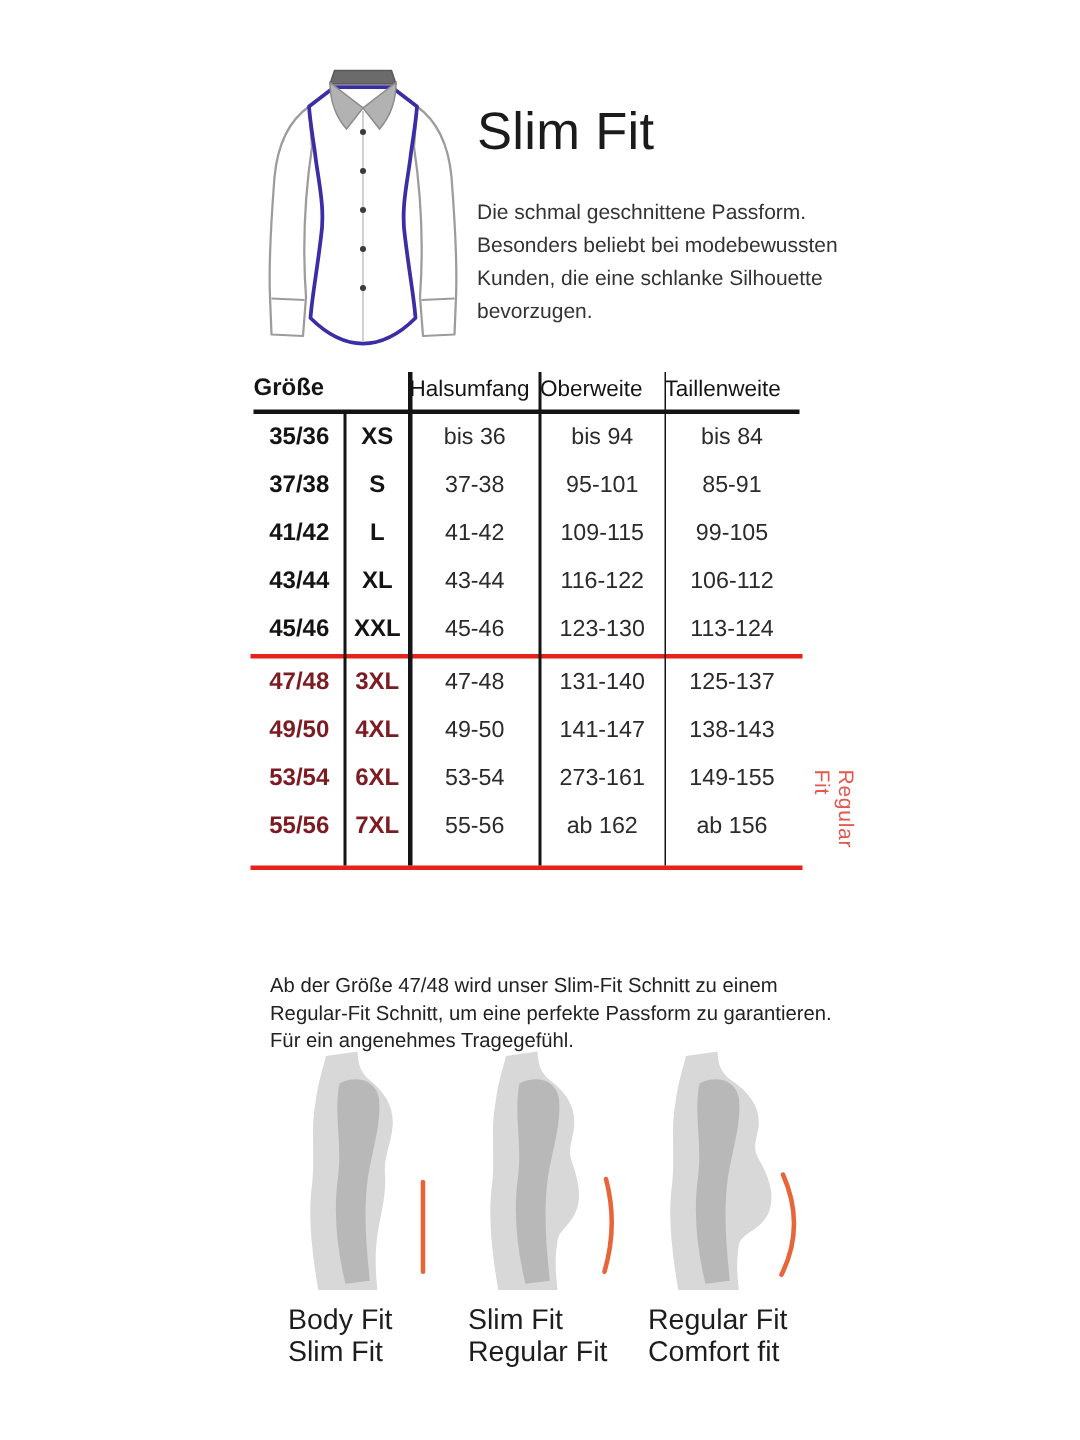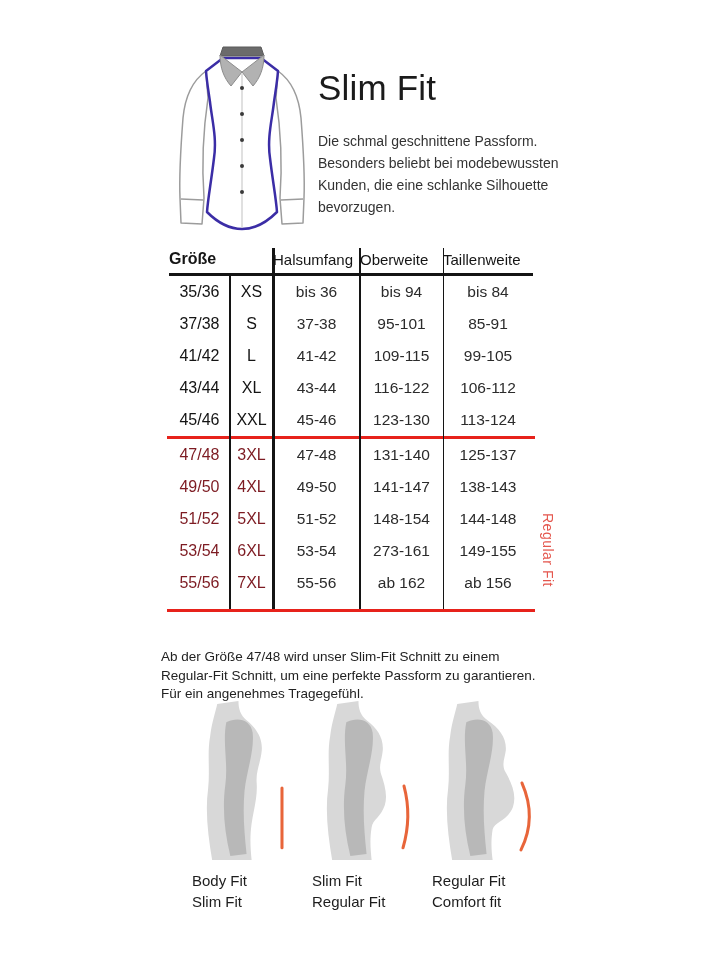--- a/index.html
+++ b/index.html
@@ -13,42 +13,42 @@
   .page-desc { position:absolute; left:318px; top:130px; width:248px; font-size:14px; line-height:22px; color:#333; }
 
   
   .table-wrap { position:absolute; left:169px; top:245px; width:364px; }
   .thead { display:grid; grid-template-columns:104px 87px 83px 90px; height:28px; align-items:center; }
   .thead .th { text-align:left; font-size:15px; color:#151515; }
   .thead .th.groesse { font-weight:700; font-size:16px; }
   .head-rule { height:2.5px; background:#141414; }
   .trow { display:grid; grid-template-columns:61px 43px 87px 83px 90px; height:32px; align-items:center; }
   .trow .c { text-align:center; font-size:15.5px; color:#2b2b2b; }
-  .trow .c.size { font-weight:400; color:#141414; font-size:16px; }
+  .trow .c.size { font-weight:700; color:#141414; font-size:16px; }
   .section-regular .trow .c.size { color:#7d1b22; }
   .red-rule { height:3px; background:#e7221b; margin-left:-2px; margin-right:-2px; }
   .bottom-pad { height:10px; }
   .vline { position:absolute; background:#141414; width:1.5px; top:3px; bottom:3px; }
   .vline.v1 { left:60px; top:30.5px; }
   .vline.v2 { left:102.5px; width:3px; }
   .vline.v3 { left:190px; }
   .vline.v4 { left:273.5px; }
   .regular-fit-side { position:absolute; left:371px; top:268px; writing-mode:vertical-rl;
     font-size:14px; color:#e4574e; letter-spacing:.5px; }
 
   
-  .footnote { position:absolute; left:161px; top:648px; width:392px; font-size:13.5px; line-height:18.5px; color:#222; }
+  .footnote { position:absolute; left:180px; top:648px; width:392px; font-size:13.5px; line-height:18.5px; color:#222; }
 
   
   .figure-block { position:absolute; top:700px; width:122px; }
   .figure-block.f1 { left:183px; }
   .figure-block.f2 { left:303px; }
   .figure-block.f3 { left:423px; }
   .figure-block svg { display:block; width:118px; height:164px; }
-  .figure-label { margin-top:6px; padding-left:9px; font-size:15px; line-height:21px; color:#1d1d1d; }
+  .figure-label { margin-top:6px; padding-left:9px; font-size:19px; line-height:21px; color:#1d1d1d; }
 </style>
 </head>
 <body>
 
 <div class="page">
 
   <svg class="shirt-illustration" viewBox="0 0 148 192" xmlns="http://www.w3.org/2000/svg">
 
     <g fill="#ffffff" stroke="#9c9c9c" stroke-width="1.5" stroke-linejoin="round">
       <path d="M38,29 C24,39 17,55 15,76 C13,102 11,132 12,156 L13,181 L34,182 L36,156 C34,128 34,96 40,56 Z"></path>
@@ -133,27 +133,20 @@
         <div class="c">47-48</div>
         <div class="c">131-140</div>
         <div class="c">125-137</div>
       </div>
       <div class="trow">
         <div class="c size">49/50</div>
         <div class="c size">4XL</div>
         <div class="c">49-50</div>
         <div class="c">141-147</div>
         <div class="c">138-143</div>
-      </div>
-      <div class="trow">
-        <div class="c size">51/52</div>
-        <div class="c size">5XL</div>
-        <div class="c">51-52</div>
-        <div class="c">148-154</div>
-        <div class="c">144-148</div>
       </div>
       <div class="trow">
         <div class="c size">53/54</div>
         <div class="c size">6XL</div>
         <div class="c">53-54</div>
         <div class="c">273-161</div>
         <div class="c">149-155</div>
       </div>
       <div class="trow">
         <div class="c size">55/56</div>

